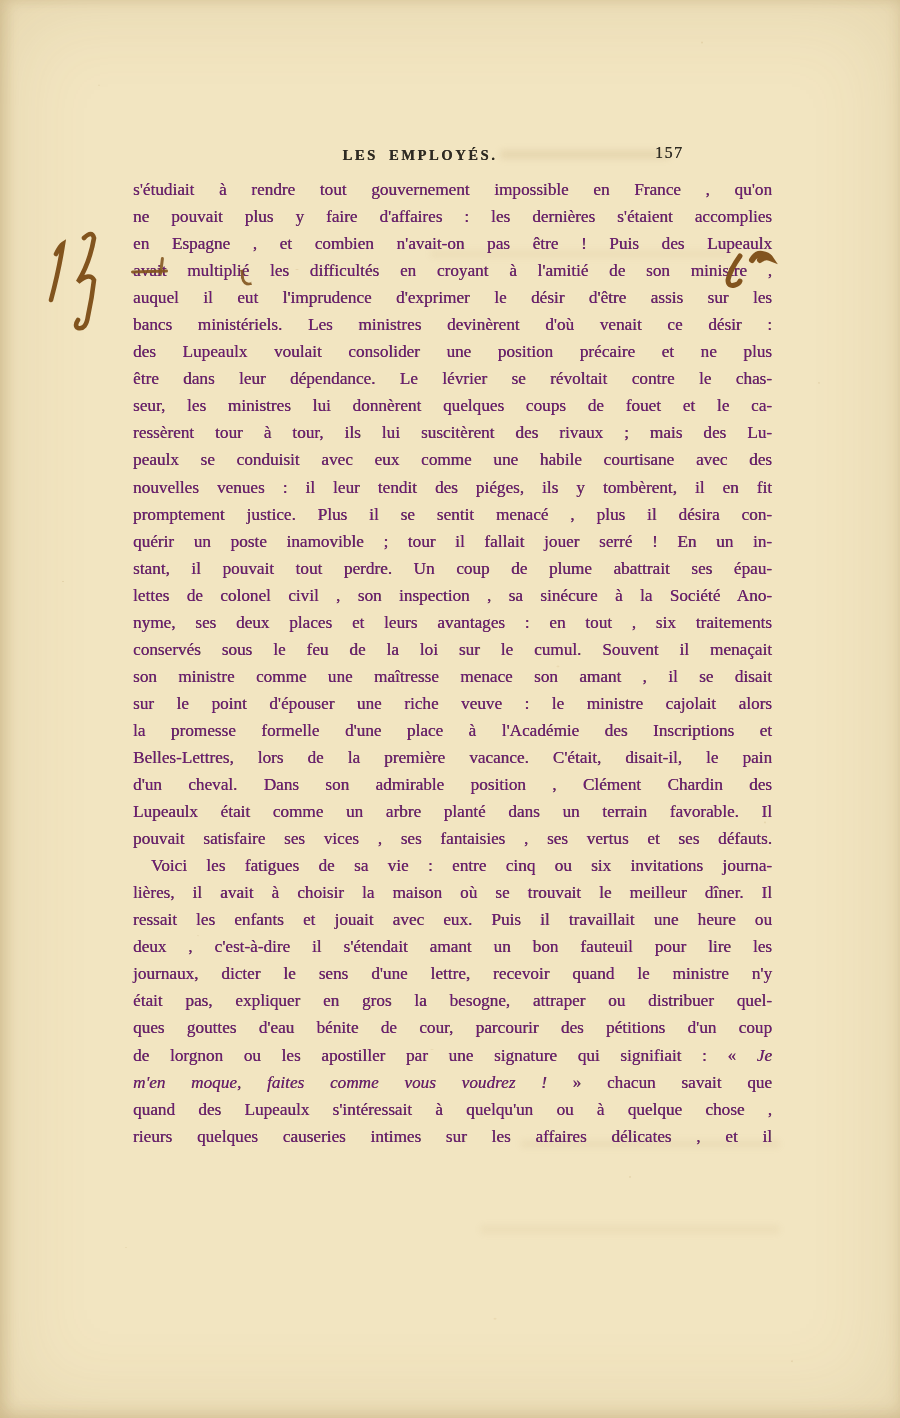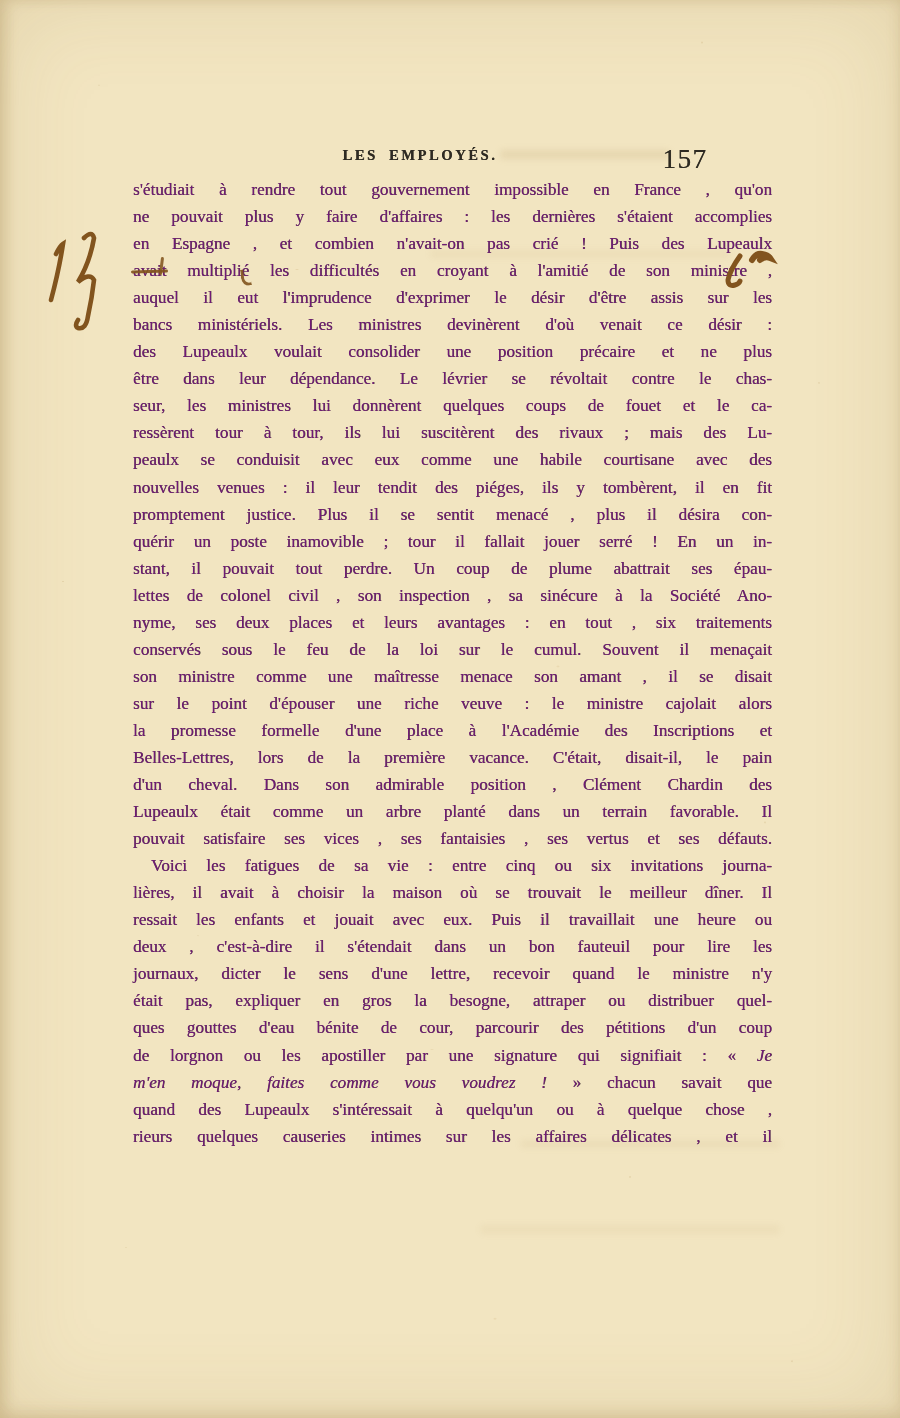--- a/index.html
+++ b/index.html
@@ -46,22 +46,22 @@
   .header { position: absolute; top: 144px; left: 0; width: 716px; height: 26px; color: #2e2a22; }
   .header .title {
     position: absolute; left: 270px; width: 300px; top: 3px;
     text-align: center;
     font-size: 14.5px; font-weight: bold;
     letter-spacing: 2.6px; word-spacing: 5px;
     text-shadow: .3px 0 0 rgba(46,42,34,.85);
   }
   .header .pagenum {
     position: absolute; left: 655px; width: 60px; top: 0;
-    text-align: center;
-    font-size: 27px; letter-spacing: 1.5px;
+    text-align: left;
+    font-size: 16px; letter-spacing: 1.5px;
     text-shadow: .3px 0 0 rgba(46,42,34,.85);
   }
   .text-block {
     position: absolute; top: 176px; left: 133px; width: 639px;
     color: #701a75;
     font-size: 17.2px; line-height: 27.05px;
     text-shadow: .3px 0 0 rgba(46,42,35,.8);
   }
   .line {
     text-align: justify;
@@ -106,21 +106,21 @@
 <div class="smudge" style="left:480px; top:1225px; width:300px; height:9px; opacity:.5;"></div>
 
 <div class="header">
   <div class="title">LES EMPLOYÉS.</div>
   <div class="pagenum">157</div>
 </div>
 
 <div class="text-block" id="text-block">
     <div class="line"><span class="seg-n">s'étudiait à rendre tout gouvernement impossible en France , qu'on</span></div>
     <div class="line"><span class="seg-n">ne pouvait plus y faire d'affaires : les dernières s'étaient accomplies</span></div>
-    <div class="line"><span class="seg-n">en Espagne , et combien n'avait-on pas crié ! Puis des Lupeaulx</span></div>
+    <div class="line"><span class="seg-n">en Espagne , et combien n'avait-on pas être ! Puis des Lupeaulx</span></div>
     <div class="line"><span class="seg-st">avait</span><span class="seg-n"> </span><span class="seg-mk">multiplié</span><span class="seg-n"> les difficultés en croyant à l'amitié de son ministre ,</span></div>
     <div class="line"><span class="seg-n">auquel il eut l'imprudence d'exprimer le désir d'être assis sur les</span></div>
     <div class="line"><span class="seg-n">bancs ministériels. Les ministres devinèrent d'où venait ce désir :</span></div>
     <div class="line"><span class="seg-n">des Lupeaulx voulait consolider une position précaire et ne plus</span></div>
     <div class="line"><span class="seg-n">être dans leur dépendance. Le lévrier se révoltait contre le chas-</span></div>
     <div class="line"><span class="seg-n">seur, les ministres lui donnèrent quelques coups de fouet et le ca-</span></div>
     <div class="line"><span class="seg-n">ressèrent tour à tour, ils lui suscitèrent des rivaux ; mais des Lu-</span></div>
     <div class="line"><span class="seg-n">peaulx se conduisit avec eux comme une habile courtisane avec des</span></div>
     <div class="line"><span class="seg-n">nouvelles venues : il leur tendit des piéges, ils y tombèrent, il en fit</span></div>
     <div class="line"><span class="seg-n">promptement justice. Plus il se sentit menacé , plus il désira con-</span></div>
@@ -132,21 +132,21 @@
     <div class="line"><span class="seg-n">son ministre comme une maîtresse menace son amant , il se disait</span></div>
     <div class="line"><span class="seg-n">sur le point d'épouser une riche veuve : le ministre cajolait alors</span></div>
     <div class="line"><span class="seg-n">la promesse formelle d'une place à l'Académie des Inscriptions et</span></div>
     <div class="line"><span class="seg-n">Belles-Lettres, lors de la première vacance. C'était, disait-il, le pain</span></div>
     <div class="line"><span class="seg-n">d'un cheval. Dans son admirable position , Clément Chardin des</span></div>
     <div class="line"><span class="seg-n">Lupeaulx était comme un arbre planté dans un terrain favorable. Il</span></div>
     <div class="line"><span class="seg-n">pouvait satisfaire ses vices , ses fantaisies , ses vertus et ses défauts.</span></div>
     <div class="line ind"><span class="seg-n">Voici les fatigues de sa vie : entre cinq ou six invitations journa-</span></div>
     <div class="line"><span class="seg-n">lières, il avait à choisir la maison où se trouvait le meilleur dîner. Il</span></div>
     <div class="line"><span class="seg-n">ressait les enfants et jouait avec eux. Puis il travaillait une heure ou</span></div>
-    <div class="line"><span class="seg-n">deux , c'est-à-dire il s'étendait dans un bon fauteuil pour lire les</span></div>
+    <div class="line"><span class="seg-n">deux , c'est-à-dire il s'étendait amant un bon fauteuil pour lire les</span></div>
     <div class="line"><span class="seg-n">journaux, dicter le sens d'une lettre, recevoir quand le ministre n'y</span></div>
     <div class="line"><span class="seg-n">était pas, expliquer en gros la besogne, attraper ou distribuer quel-</span></div>
     <div class="line"><span class="seg-n">ques gouttes d'eau bénite de cour, parcourir des pétitions d'un coup</span></div>
     <div class="line"><span class="seg-n">de lorgnon ou les apostiller par une signature qui signifiait : « </span><span class="seg-i">Je</span></div>
     <div class="line"><span class="seg-i">m'en moque, faites comme vous voudrez ! </span><span class="seg-n">» chacun savait que</span></div>
     <div class="line"><span class="seg-n">quand des Lupeaulx s'intéressait à quelqu'un ou à quelque chose ,</span></div>
     <div class="line"><span class="seg-n">rieurs quelques causeries intimes sur les affaires délicates , et il</span></div>
   </div>
 
 <div class="marginalia" style="left:36px; top:228px;">

